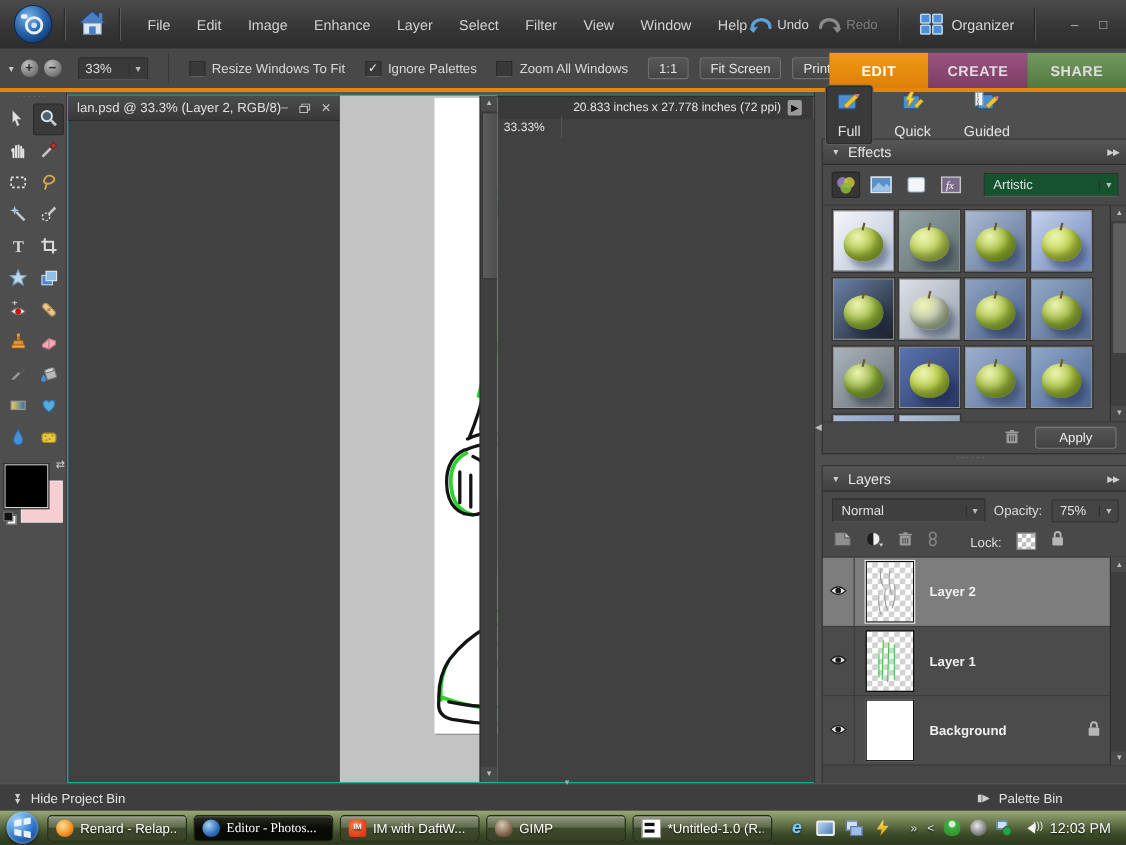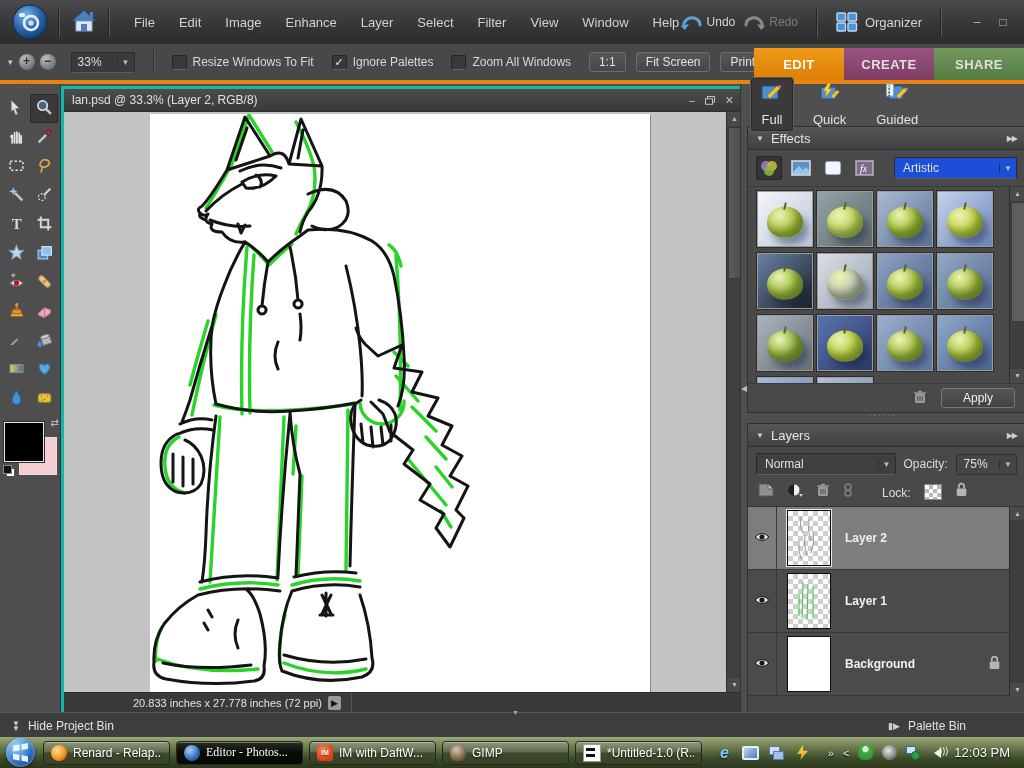--- a/index.html
+++ b/index.html
@@ -52,21 +52,21 @@
   .tool.selected{background:#393939;box-shadow:inset 0 0 0 1px #2a2a2a;}
   .swatches{position:relative;width:54px;height:58px;margin:8px auto 0;}
   .swatch-bg{position:absolute;left:16px;top:16px;width:36px;height:36px;background:#f6cdd1;border:1px solid #e5e5e5;}
   .swatch-fg{position:absolute;left:1px;top:1px;width:38px;height:38px;background:#000;border:1px solid #e8e8e8;outline:1px solid #2e2e2e;}
   .swatch-swap{position:absolute;right:-2px;top:-4px;color:#cfcfcf;font-size:10px;}
   .swatch-mini{position:absolute;left:0;bottom:2px;width:12px;height:12px;}
   .swatch-mini .w{position:absolute;right:0;bottom:0;width:7px;height:7px;background:#fff;border:1px solid #555;}
   .swatch-mini .b{position:absolute;left:0;top:0;width:7px;height:7px;background:#111;border:1px solid #888;}
   
   .docwin{position:absolute;left:61px;top:2px;width:678px;height:624px;background:#414141;
-     border:3px solid #14b8a6;display:flex;flex-direction:column;}
+     border:1px solid #14b8a6;display:flex;}
   .doc-titlebar{height:22px;background:linear-gradient(#4c4c4c,#393939);display:flex;align-items:center;
      padding:0 8px;color:#e0e0e0;font-size:12px;border-bottom:1px solid #2d2d2d;}
   .doc-ctl{margin-left:auto;display:flex;gap:10px;align-items:center;color:#c0c0c0;font-size:11px;}
   .doc-body{flex:1;position:relative;background:#c3c3c3;overflow:hidden;}
   .canvas{position:absolute;left:86px;top:2px;width:500px;height:578px;background:#fff;box-shadow:1px 1px 0 #8a8a8a;}
   .vscroll{position:absolute;right:0;top:0;width:15px;height:100%;background:#3f3f3f;border-left:1px solid #2e2e2e;}
   .vscroll .arr{height:14px;text-align:center;font-size:7px;color:#bdbdbd;line-height:14px;background:#4a4a4a;}
   .vscroll .arr.btm{position:absolute;bottom:0;width:100%;}
   .vscroll .thumb{position:absolute;top:15px;left:1px;width:13px;height:150px;background:linear-gradient(90deg,#5c5c5c,#4d4d4d);border:1px solid #383838;border-radius:1px;}
   .doc-statusbar{height:20px;background:#3a3a3a;display:flex;align-items:center;color:#e4e4e4;font-size:11px;border-top:1px solid #2c2c2c;}
@@ -80,21 +80,21 @@
   .editmode{display:flex;align-items:center;gap:8px;color:#e2e2e2;font-size:13px;background:none;border:none;padding:4px 10px;flex-direction:column;}
   .editmode.active{background:#3a3a3a;border-radius:3px;box-shadow:inset 0 0 0 1px #2b2b2b,0 0 0 1px #5c5c5c;}
   .palette{margin:2px 0 0 6px;width:277px;background:#494949;border:1px solid #2f2f2f;box-shadow:inset 0 1px 0 #5d5d5d;}
   .pal-header{height:22px;display:flex;align-items:center;background:linear-gradient(#565656,#414141);
      border-bottom:1px solid #2e2e2e;color:#e6e6e6;font-size:13px;padding:0 8px;gap:7px;}
   .pal-header .tri{font-size:8px;color:#cfcfcf;}
   .pal-header .more{margin-left:auto;font-size:8px;letter-spacing:-1px;color:#cfcfcf;}
   .fx-iconrow{display:flex;align-items:center;gap:6px;padding:6px 8px;}
   .fx-icbtn{width:26px;height:24px;display:flex;align-items:center;justify-content:center;border-radius:3px;}
   .fx-icbtn.selected{background:#353535;box-shadow:inset 0 0 0 1px #272727;}
-  .fx-dd{margin-left:10px;flex:1;height:20px;background:#1d4ed8;border:1px solid #2a2a2a;border-bottom-color:#5e5e5e;
+  .fx-dd{margin-left:10px;flex:1;height:20px;background:#14532d;border:1px solid #2a2a2a;border-bottom-color:#5e5e5e;
      border-radius:2px;display:flex;align-items:center;color:#e0e0e0;justify-content:flex-end;}
   .fx-dd .val{flex:1;padding-left:8px;}
   .fx-gridwrap{position:relative;height:196px;overflow:hidden;border-top:1px solid #3a3a3a;}
   .fx-grid{position:absolute;left:9px;top:4px;display:grid;grid-template-columns:repeat(4,54px);gap:6px;}
   .fx-thumb{width:54px;height:54px;position:relative;overflow:hidden;border:1px solid #9a9a9a;outline:1px solid #2d2d2d;
      background:linear-gradient(135deg,var(--bg1),var(--bg2));}
   .fx-thumb .apple{position:absolute;left:50%;top:56%;width:36px;height:31px;transform:translate(-50%,-50%);
      border-radius:50% 50% 47% 47%;
      background:radial-gradient(circle at 35% 28%,#ecf4b2,var(--ap) 55%,var(--ap));
      box-shadow:inset -5px -6px 9px rgba(35,55,10,.5),5px 7px 7px rgba(15,25,55,.4);}

